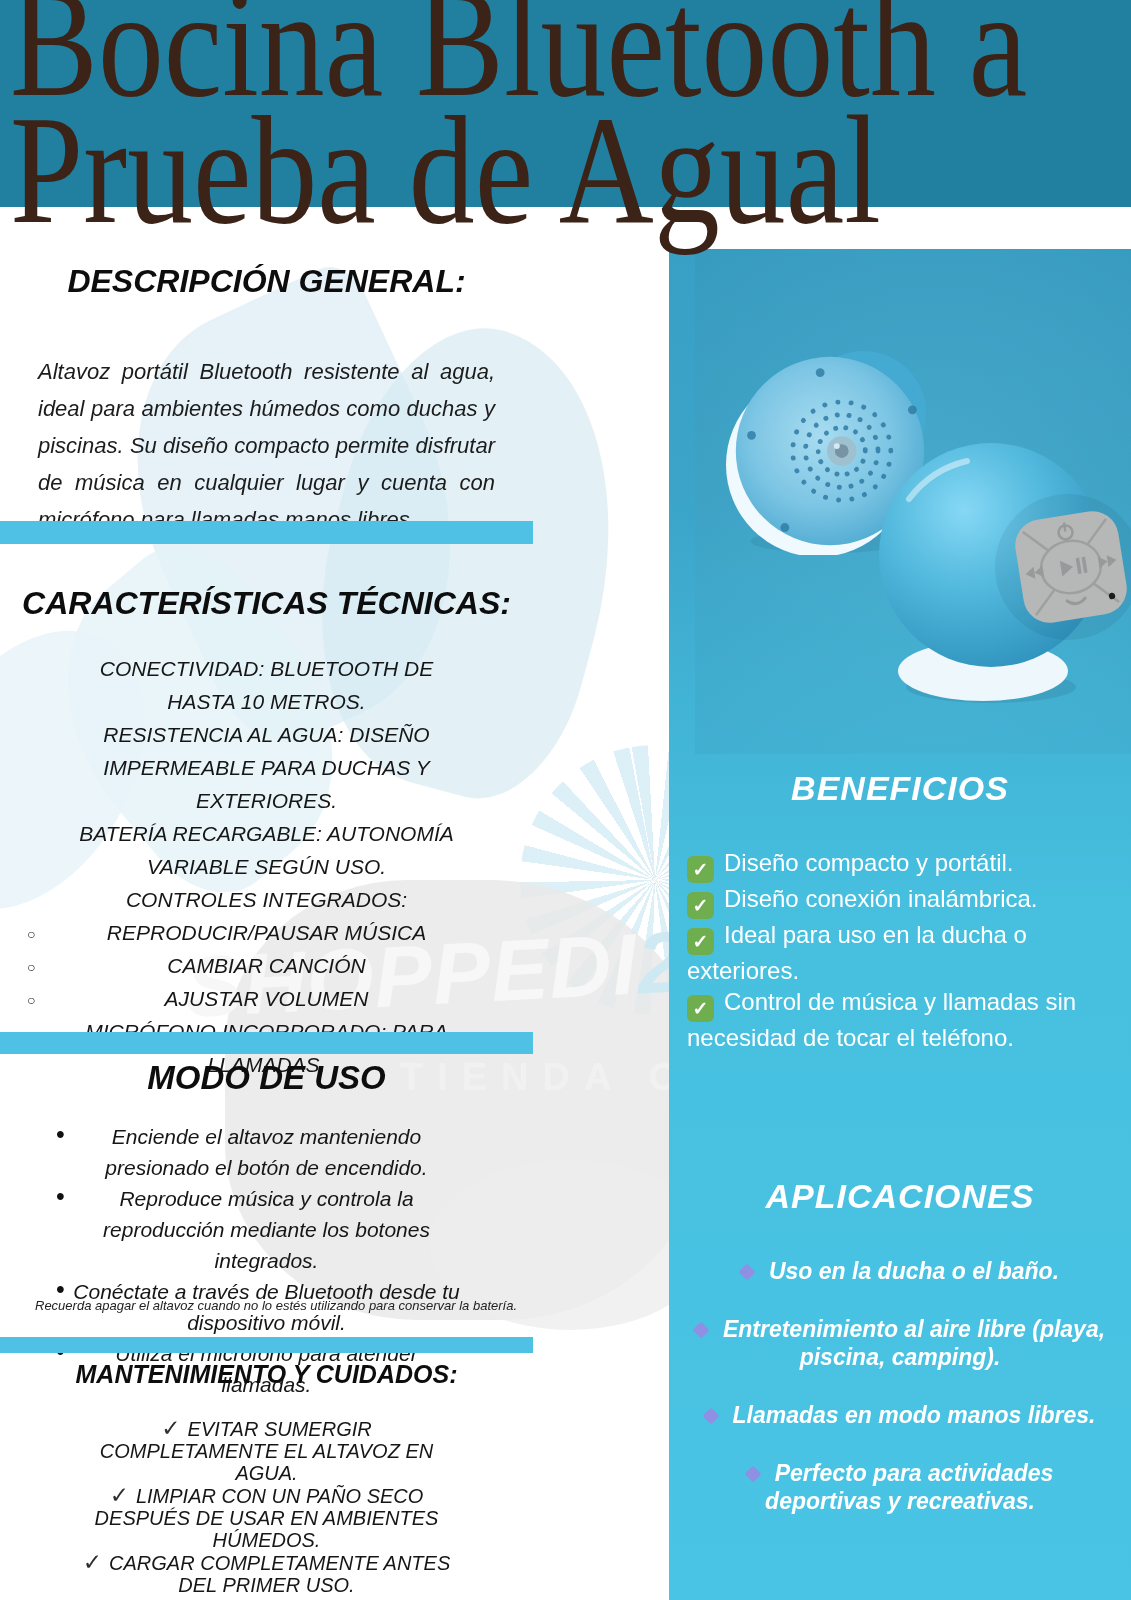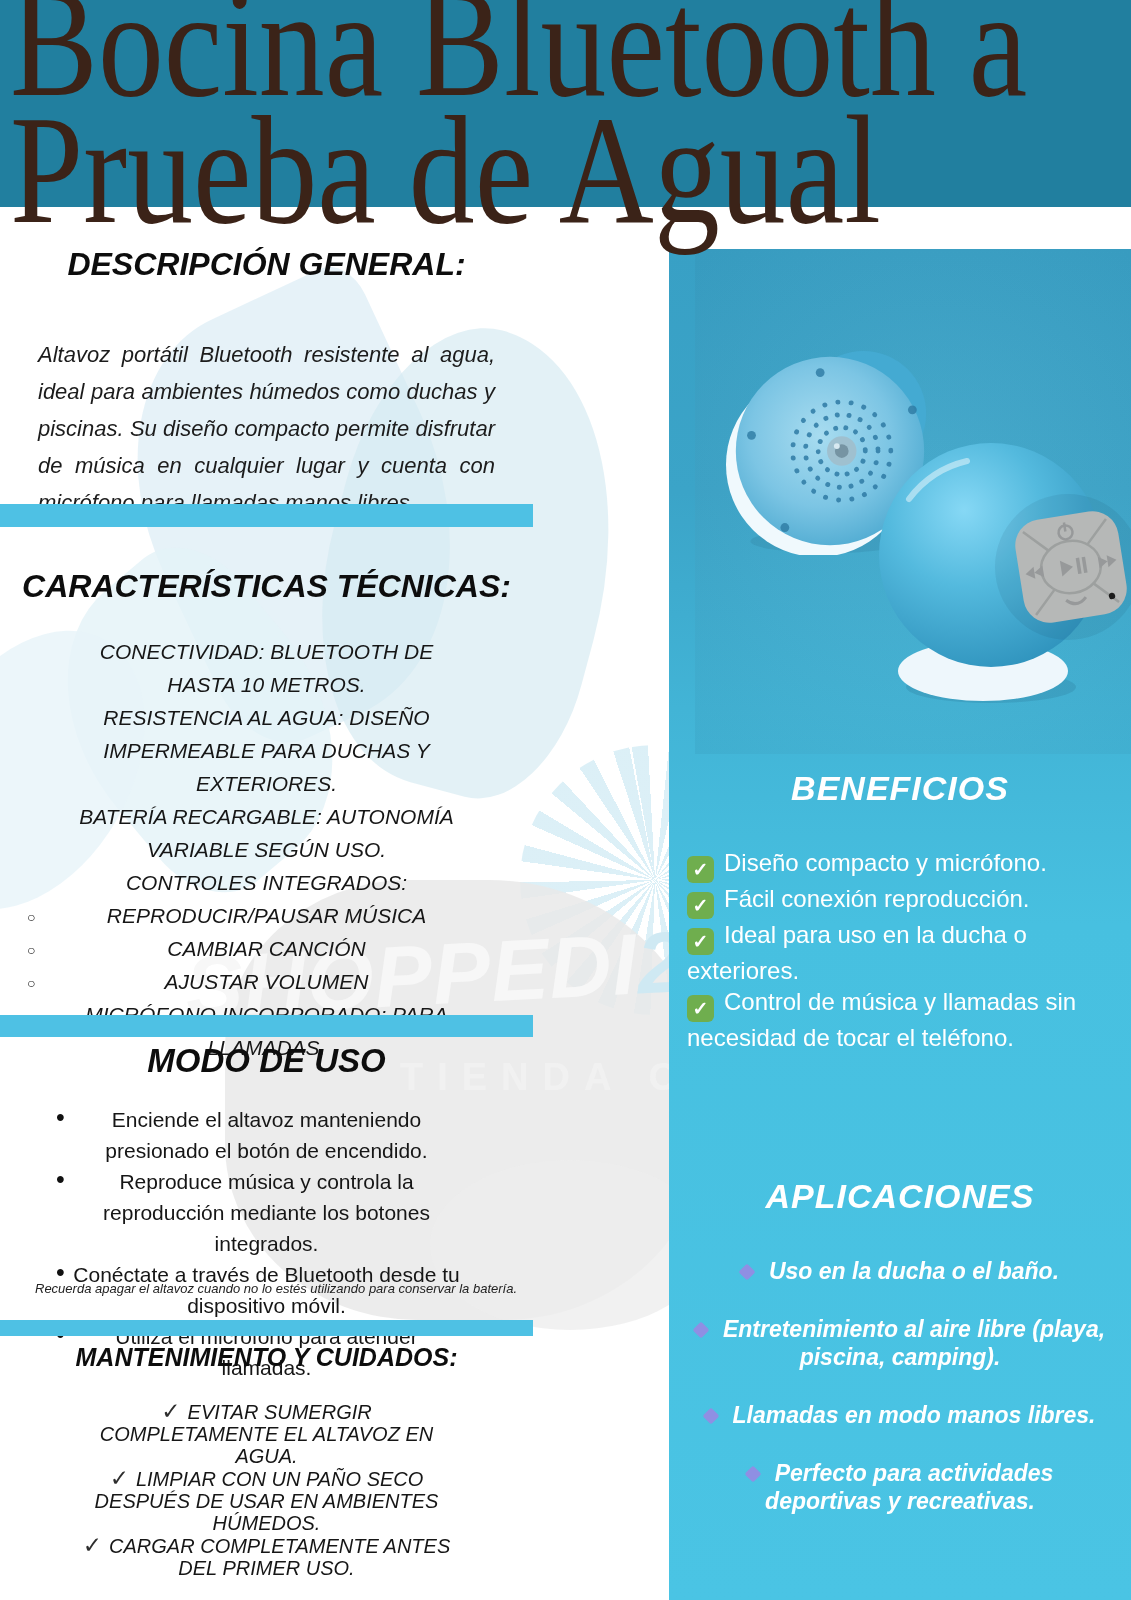--- a/index.html
+++ b/index.html
@@ -51,21 +51,21 @@
   .diamond { display:inline-block; width:12px; height:12px; background:#8f8fe3; border-radius:2px;
              transform:rotate(45deg); margin-right:16px; vertical-align:1px; }
 
   
   .header { position:absolute; left:0; top:0; width:1131px; height:207px; background:#217f9f; z-index:5; overflow:visible; }
   .title { position:absolute; left:10px; top:-20px; color:#3b2318; font-family:"Liberation Serif", serif;
            font-weight:normal; font-size:155px; line-height:127px; white-space:nowrap;
            transform:scale(0.85,1); transform-origin:left top; }
 
   
-  .leftcol { position:absolute; left:0; top:230px; width:533px; height:1353px; z-index:3; color:#161616; }
+  .leftcol { position:absolute; left:0; top:247px; width:533px; height:1353px; z-index:3; color:#161616; }
   .bar { position:absolute; left:0; width:100%; background:#4ec1e4; }
   .bar1 { top:274px; height:23px; }
   .bar2 { top:785px; height:22px; }
   .bar3 { top:1090px; height:16px; }
 
   .sec-h { position:absolute; width:100%; text-align:center; font-weight:bold; font-style:italic; color:#0d0d0d; }
   .desc-h { top:16px; font-size:32px; }
   .car-h  { top:338px; font-size:32px; }
   .modo-h { top:812px; font-size:33px; }
   .mant-h { top:1113px; font-size:25px; }
@@ -75,21 +75,21 @@
 
   .car-list { position:absolute; top:405px; left:0; width:100%; padding:0 65px; list-style:none;
               font-size:21px; font-style:italic; line-height:33px; }
   .car-list li { position:relative; text-align:center; }
   .car-list li.mk-disc::before { content:"\2022"; position:absolute; left:-74px; top:-2px;
               font-size:26px; font-style:normal; color:#111; }
   .car-list li.mk-circ::before { content:"\25CB"; position:absolute; left:-38px; top:2px;
               font-size:14px; font-style:normal; color:#222; }
 
   .modo-list { position:absolute; top:874px; left:0; width:100%; padding:0 70px; list-style:none;
-               font-size:21px; line-height:31px; }
+               font-size:21px; font-style:italic; line-height:31px; }
   .modo-list li { position:relative; text-align:center; }
   .modo-list li.mk-disc::before { content:"\2022"; position:absolute; left:-14px; top:-2px;
                font-size:25px; font-style:normal; color:#111; }
 
   .note { position:absolute; top:1051px; left:35px; font-size:13px; font-style:italic; color:#222; }
 
   .mant-list { position:absolute; top:1170px; left:0; width:100%; padding:0 75px; list-style:none;
                font-size:20px; font-style:italic; line-height:22px; }
   .mant-list li { text-align:center; }
   .vcheck { font-style:normal; font-size:23px; color:#2e2e2e; margin-right:7px; }
@@ -174,22 +174,22 @@
             <rect x="212" y="124" width="3.5" height="16" fill="#97999a"></rect>
           </g>
           <path d="M190,164 q10,10 20,0" stroke="#97999a" stroke-width="3" fill="none"></path>
           <circle cx="236" cy="167" r="3.2" fill="#1c1c1c"></circle>
         </g>
       </svg>
     </div>
 
     <div class="panel-h ben-h">BENEFICIOS</div>
     <ul class="ben-list">
-      <li><span class="gcheck"></span><span>Diseño compacto y micrófono.</span></li>
-      <li><span class="gcheck"></span><span>Fácil conexión reproducción.</span></li>
+      <li><span class="gcheck"></span><span>Diseño compacto y portátil.</span></li>
+      <li><span class="gcheck"></span><span>Diseño conexión inalámbrica.</span></li>
       <li><span class="gcheck"></span><span>Ideal para uso en la ducha o exteriores.</span></li>
       <li><span class="gcheck"></span><span>Control de música y llamadas sin necesidad de tocar el teléfono.</span></li>
     </ul>
 
     <div class="panel-h apl-h">APLICACIONES</div>
     <ul class="apl-list">
       <li><span class="diamond"></span><span>Uso en la ducha o el baño.</span></li>
       <li><span class="diamond"></span><span>Entretenimiento al aire libre (playa, piscina, camping).</span></li>
       <li><span class="diamond"></span><span>Llamadas en modo manos libres.</span></li>
       <li class="wrap-left"><span class="diamond"></span><span>Perfecto para actividades deportivas y recreativas.</span></li>

